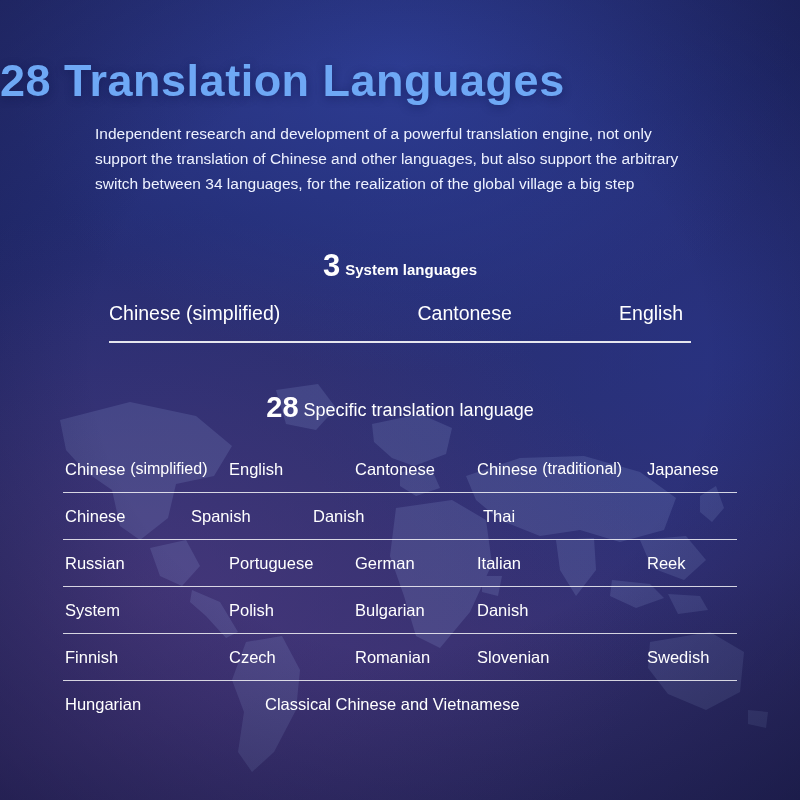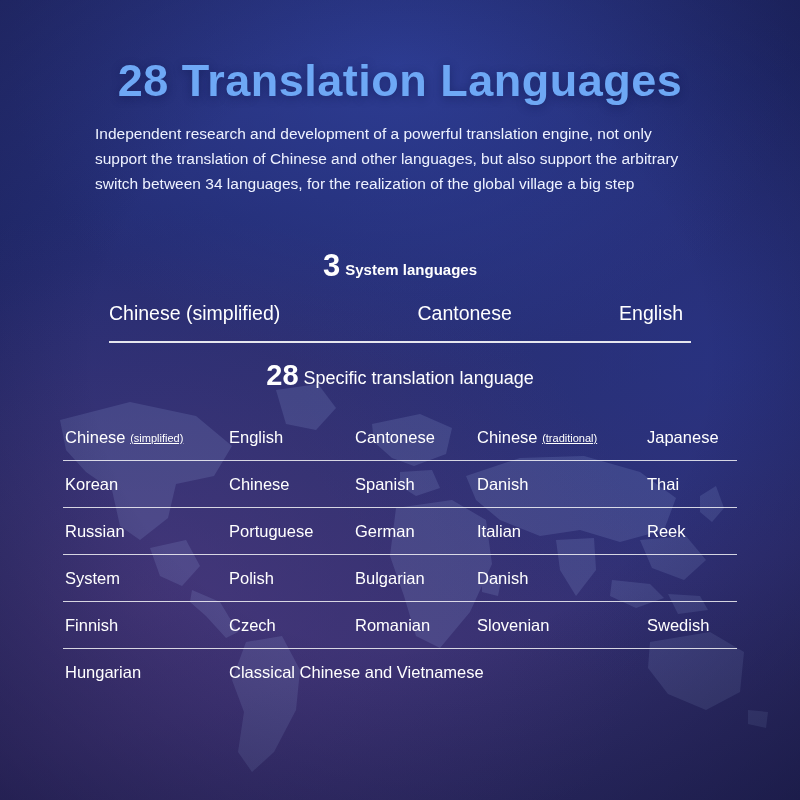--- a/index.html
+++ b/index.html
@@ -46,21 +46,21 @@
   .worldmap svg { display: block; width: 100%; height: 100%; }
 
   
   .content {
     position: relative;
     z-index: 3;
     padding: 0;
   }
 
   .headline {
-    text-align: center;
+    text-align: left;
     color: #6ea8f5;
     font-size: 45px;
     font-weight: bold;
     letter-spacing: 0.5px;
     margin: 0;
     padding-top: 55px;
     text-shadow: 0 2px 10px rgba(10,20,70,0.45);
   }
 
   .subhead {
@@ -97,53 +97,52 @@
     align-items: baseline;
     color: #ffffff;
     font-size: 19.5px;
     padding-bottom: 16px;
     border-bottom: 2px solid rgba(255,255,255,0.88);
   }
   .sys-row .sys-item { white-space: nowrap; }
   .sys-row .sys-item.center { flex: 0 0 auto; margin-left: 30px;}
   .sys-row .sys-item.right { margin-right: 8px; }
 
-  .section-title.second { margin-top: 16px; }
+  .section-title.second { margin-top: 48px; }
   .section-title.second .num { font-size: 29px; }
   .section-title.second .cap { font-size: 18px; font-weight: normal; }
 
   
   .lang-table {
     width: 674px;
     margin: 22px auto 0 auto;
   }
   .lang-row {
     display: flex;
     align-items: center;
     height: 46px;
     border-bottom: 1.5px solid rgba(255,255,255,0.8);
     color: #ffffff;
     font-size: 16.5px;
   }
-  .lang-row:last-child { border-bottom: none; }
+  .lang-row:last-child { border-bottom: none; gap: 36px; }
   .lang-cell {
     flex: 1 1 0;
     padding-left: 2px;
     white-space: nowrap;
   }
   .lang-cell.c0 { flex: 0 0 162px; }
   .lang-cell.c1 { flex: 0 0 124px; }
   .lang-cell.c2 { flex: 0 0 120px; }
   .lang-cell.c3 { flex: 0 0 168px; }
   .lang-cell.c4 { flex: 1 1 auto; }
   .lang-cell.wide { flex: 1 1 auto; }
   .paren {
-    font-size: 11px;
+    font-size: 16px;
     vertical-align: 1px;
-    text-decoration: underline;
   }
 </style>
 </head>
 <body>
 
 <div class="page">
 
   <div class="worldmap">
     <svg viewBox="0 0 800 420" xmlns="http://www.w3.org/2000/svg" aria-hidden="true">
       <g fill="#9fb4e8">
@@ -205,21 +204,20 @@
 
       <div class="lang-row">
         <span class="lang-cell c0"><span>Chinese</span> <span class="paren">(simplified)</span></span>
         <span class="lang-cell c1"><span>English</span></span>
         <span class="lang-cell c2"><span>Cantonese</span></span>
         <span class="lang-cell c3"><span>Chinese</span> <span class="paren">(traditional)</span></span>
         <span class="lang-cell c4"><span>Japanese</span></span>
       </div>
 
       <div class="lang-row">
-        <span class="lang-cell c0"><span>Korean</span></span>
         <span class="lang-cell c1"><span>Chinese</span></span>
         <span class="lang-cell c2"><span>Spanish</span></span>
         <span class="lang-cell c3"><span>Danish</span></span>
         <span class="lang-cell c4"><span>Thai</span></span>
       </div>
 
       <div class="lang-row">
         <span class="lang-cell c0"><span>Russian</span></span>
         <span class="lang-cell c1"><span>Portuguese</span></span>
         <span class="lang-cell c2"><span>German</span></span>

